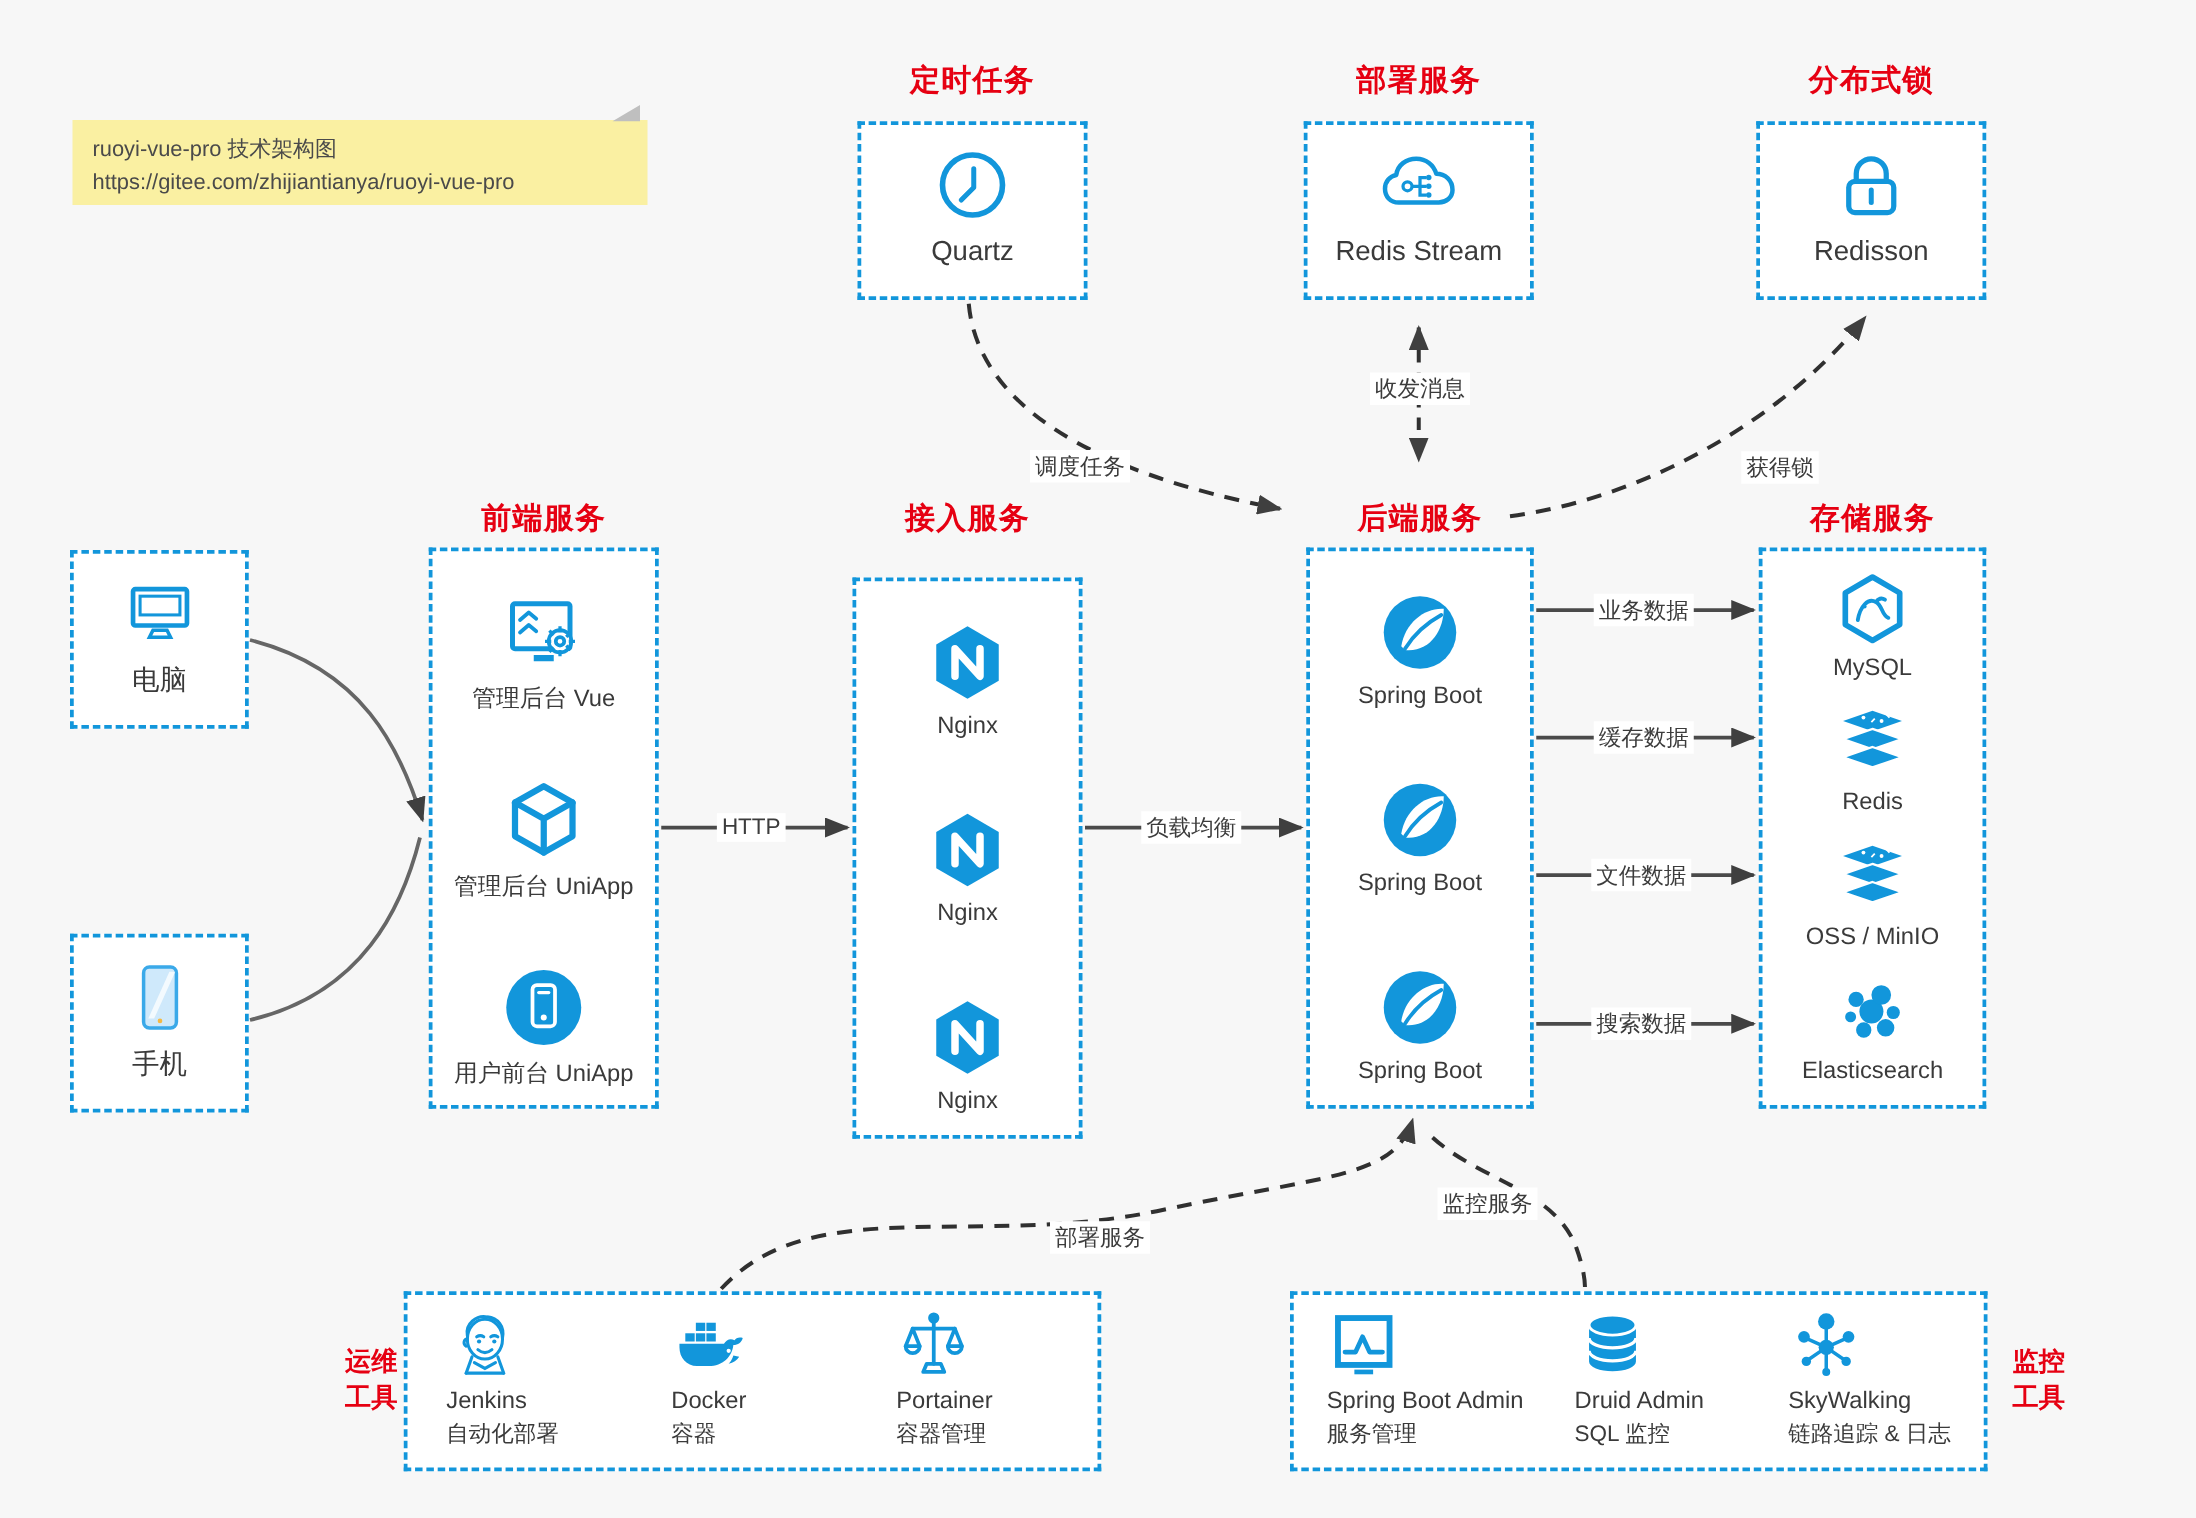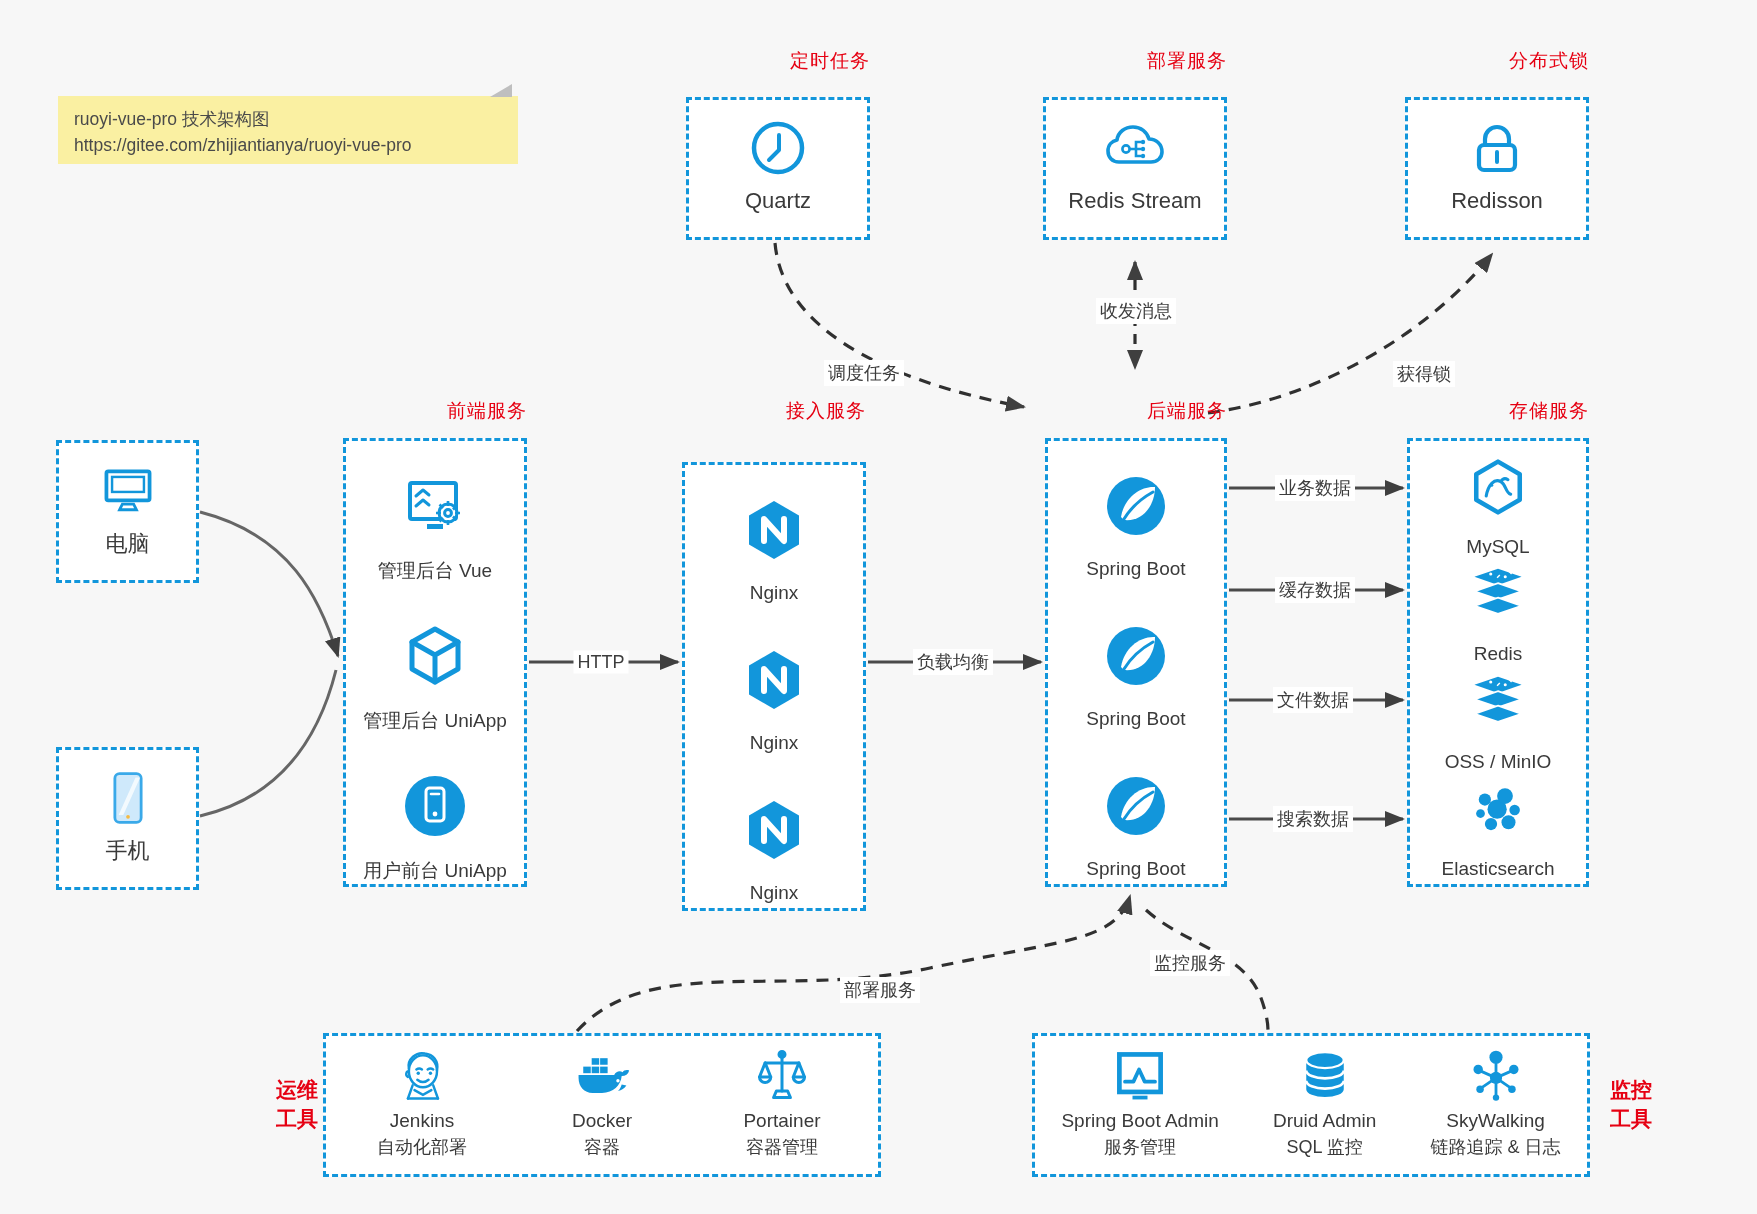--- a/index.html
+++ b/index.html
@@ -29,36 +29,36 @@
     position:absolute;right:6px;top:-12px;width:0;height:0;
     border-left:22px solid transparent;border-bottom:13px solid #bfbfbf;
   }
 
   
   .nbox{
     position:absolute;box-sizing:border-box;background:#fff;
     border:3px dashed var(--blue);z-index:2;
   }
   .gtitle{
-    position:absolute;z-index:3;text-align:right;
-    color:var(--red);font-weight:normal;font-size:19px;letter-spacing:1px;white-space:nowrap;
+    position:absolute;z-index:3;text-align:center;
+    color:var(--red);font-weight:bold;font-size:24px;letter-spacing:1px;white-space:nowrap;
   }
   .vtitle{
     position:absolute;z-index:3;text-align:center;
     color:var(--red);font-weight:bold;font-size:21px;line-height:29px;white-space:nowrap;
   }
 
-  .stack-item{position:absolute;left:0;right:0;display:flex;flex-direction:column;align-items:center;gap:12px;}
+  .stack-item{position:absolute;left:0;right:0;display:flex;flex-direction:column;align-items:center;}
   .stack-item .lbl{margin-top:8px;font-size:19px;color:#3a3a3a;white-space:nowrap;}
 
   .simple-node{position:absolute;left:0;right:0;display:flex;flex-direction:column;align-items:center;}
   .simple-node .lbl{margin-top:8px;font-size:22px;color:#3a3a3a;white-space:nowrap;}
 
   .toolrow{display:flex;justify-content:space-around;align-items:flex-start;height:100%;padding:10px 6px 0;box-sizing:border-box;}
-  .tool{display:flex;flex-direction:column;align-items:center;min-width:130px;}
+  .tool{display:flex;flex-direction:column;min-width:130px;}
   .tool .nm{margin-top:4px;font-size:19px;color:#3a3a3a;white-space:nowrap;}
   .tool .ds{margin-top:3px;font-size:18px;color:#3a3a3a;white-space:nowrap;}
 
   .edge-label{
     position:absolute;z-index:4;transform:translate(-50%,-50%);
     background:#fff;padding:1px 4px;font-size:18px;color:#3c3c3c;white-space:nowrap;
   }
   .icon{display:block;}
 </style>
 </head>

